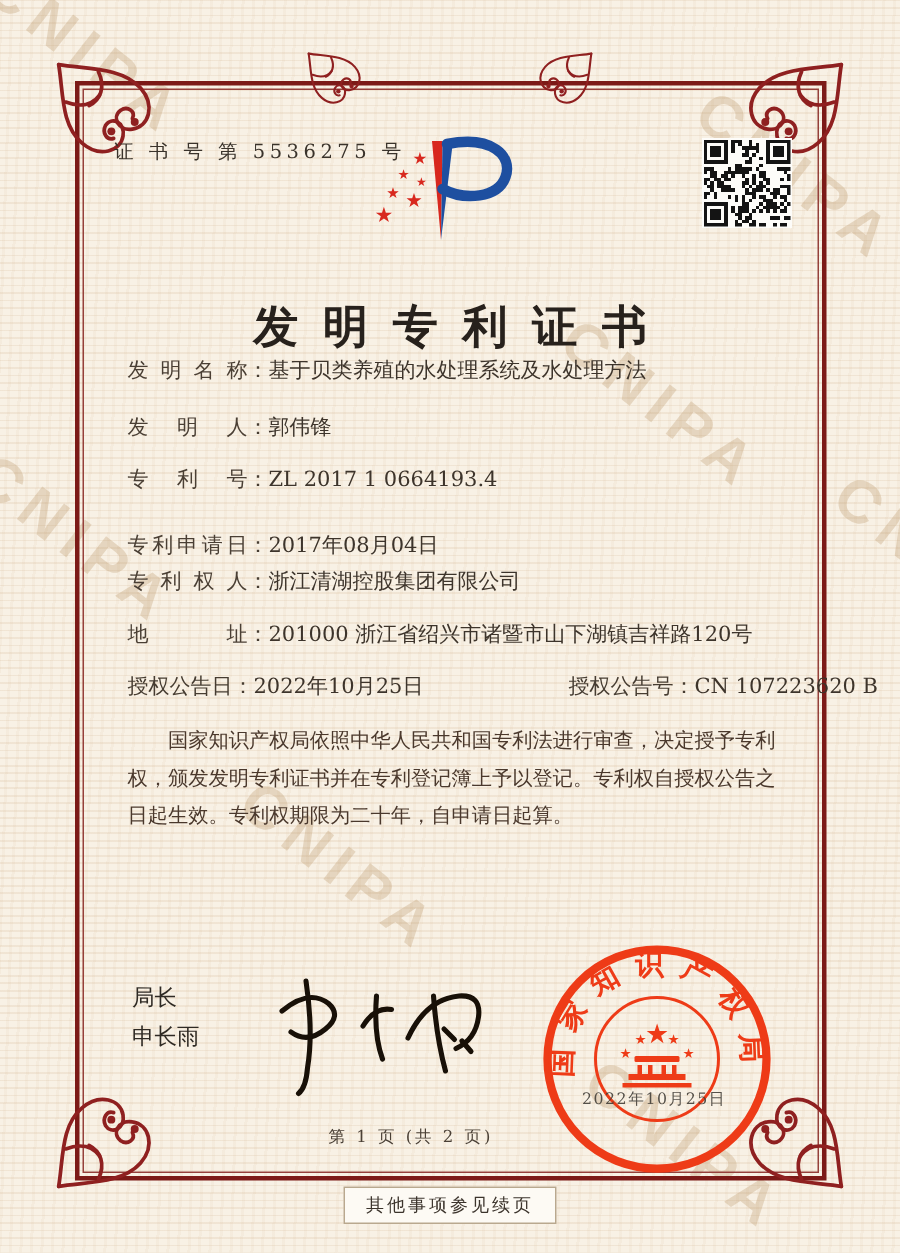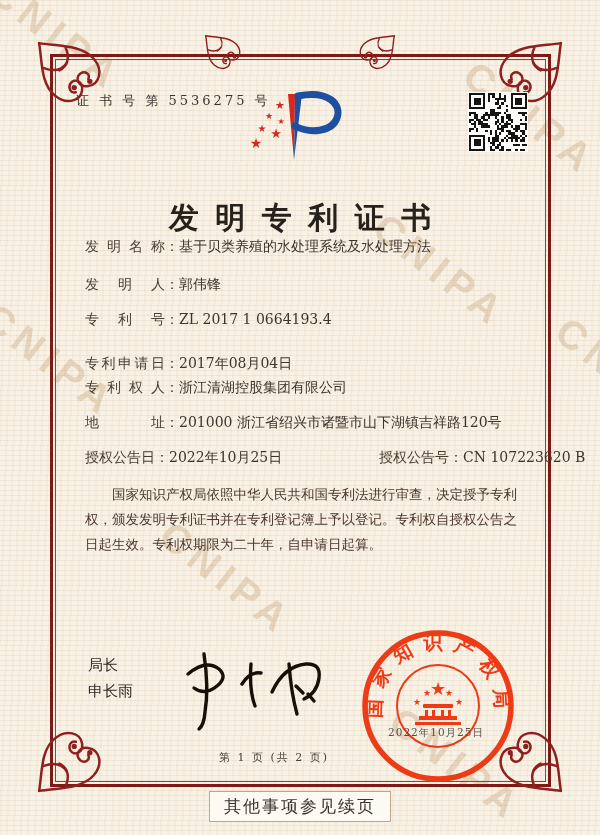--- a/index.html
+++ b/index.html
@@ -33,21 +33,21 @@
     position:absolute;left:85px;top:482px;width:432px;
     font-size:13.5px;line-height:25px;color:#4a382c;text-align:justify;
   }
   .paras p{margin:0;text-indent:2em;}
   .signer{position:absolute;left:88px;top:652px;font-size:15px;color:#2f2a24;line-height:26px;}
   .signature{position:absolute;left:158px;top:642px;}
   .seal{position:absolute;left:358px;top:626px;width:160px;height:160px;}
   .page-ind{position:absolute;left:0;top:750px;width:548px;text-align:center;font-size:11px;letter-spacing:2px;color:#4a4036;}
   .footer-note{
     position:absolute;left:50%;top:791px;transform:translateX(-50%);
-    font-size:17px;letter-spacing:2px;color:#3c342c;background:#fdfaf4;
+    font-size:12px;letter-spacing:2px;color:#3c342c;background:#fdfaf4;
     border:1px solid #bba No;padding:3px 14px;white-space:nowrap;
   }
   .footer-note{border:1px solid #b9a88e;}
   .orn{position:absolute;width:78px;height:78px;}
   .orn svg{width:100%;height:100%;display:block;}
   .orn.tl{left:36px;top:40px;transform:scale(-1,-1);}
   .orn.tr{left:486px;top:40px;transform:scale(1,-1);}
   .orn.bl{left:36px;top:716px;transform:scale(-1,1);}
   .orn.br{left:486px;top:716px;}
   .orn.tc1{left:204px;top:34px;width:44px;height:44px;transform:scale(-1,-1);}

